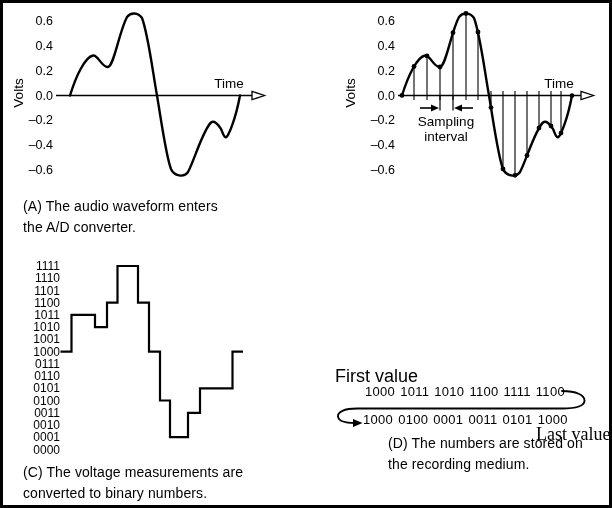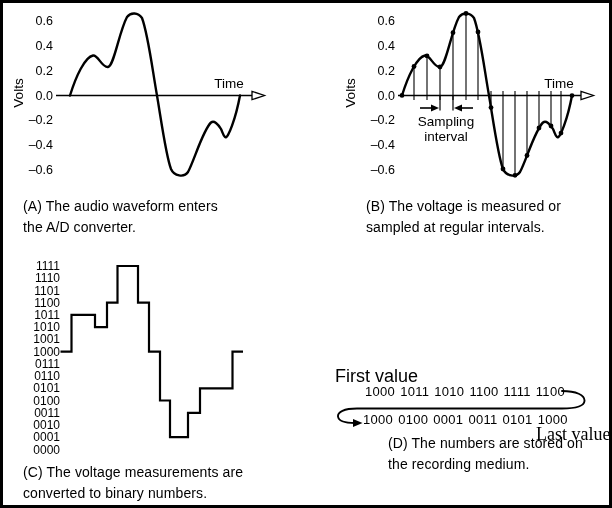--- a/index.html
+++ b/index.html
@@ -140,22 +140,20 @@
     </g>
 
     <g id="panelD">
       <path d="M 562,391 C 576,391 585,395 584.5,401 C 584,407 574,408.5 562,408.5 L 357,408.5 C 344,408.5 337.5,412 338,416.5 C 338.5,421 346,423 355,423" fill="none" stroke="#000" stroke-width="1.9" stroke-linecap="round"></path>
       <polygon points="362.5,423 353,419 353,427" fill="#000"></polygon>
     </g>
   </svg>
 
   <div class="cap" style="left:23px; top:196px;">(A) The audio waveform enters
 the A/D converter.</div>
-  <div class="cap" style="left:366px; top:196px;">(B) The voltage is measured or
-sampled at regular intervals.</div>
   <div class="cap" style="left:23px; top:462px;">(C) The voltage measurements are
 converted to binary numbers.</div>
   <div class="cap" style="left:388px; top:433px;">(D) The numbers are stored on
 the recording medium.</div>
 
   <div class="dlabel" style="left:335px; top:369px;">First value</div>
   <div class="binrow" id="d-row1" style="left:365px; top:385px;">
       <span>1000</span>
       <span>1011</span>
       <span>1010</span>

